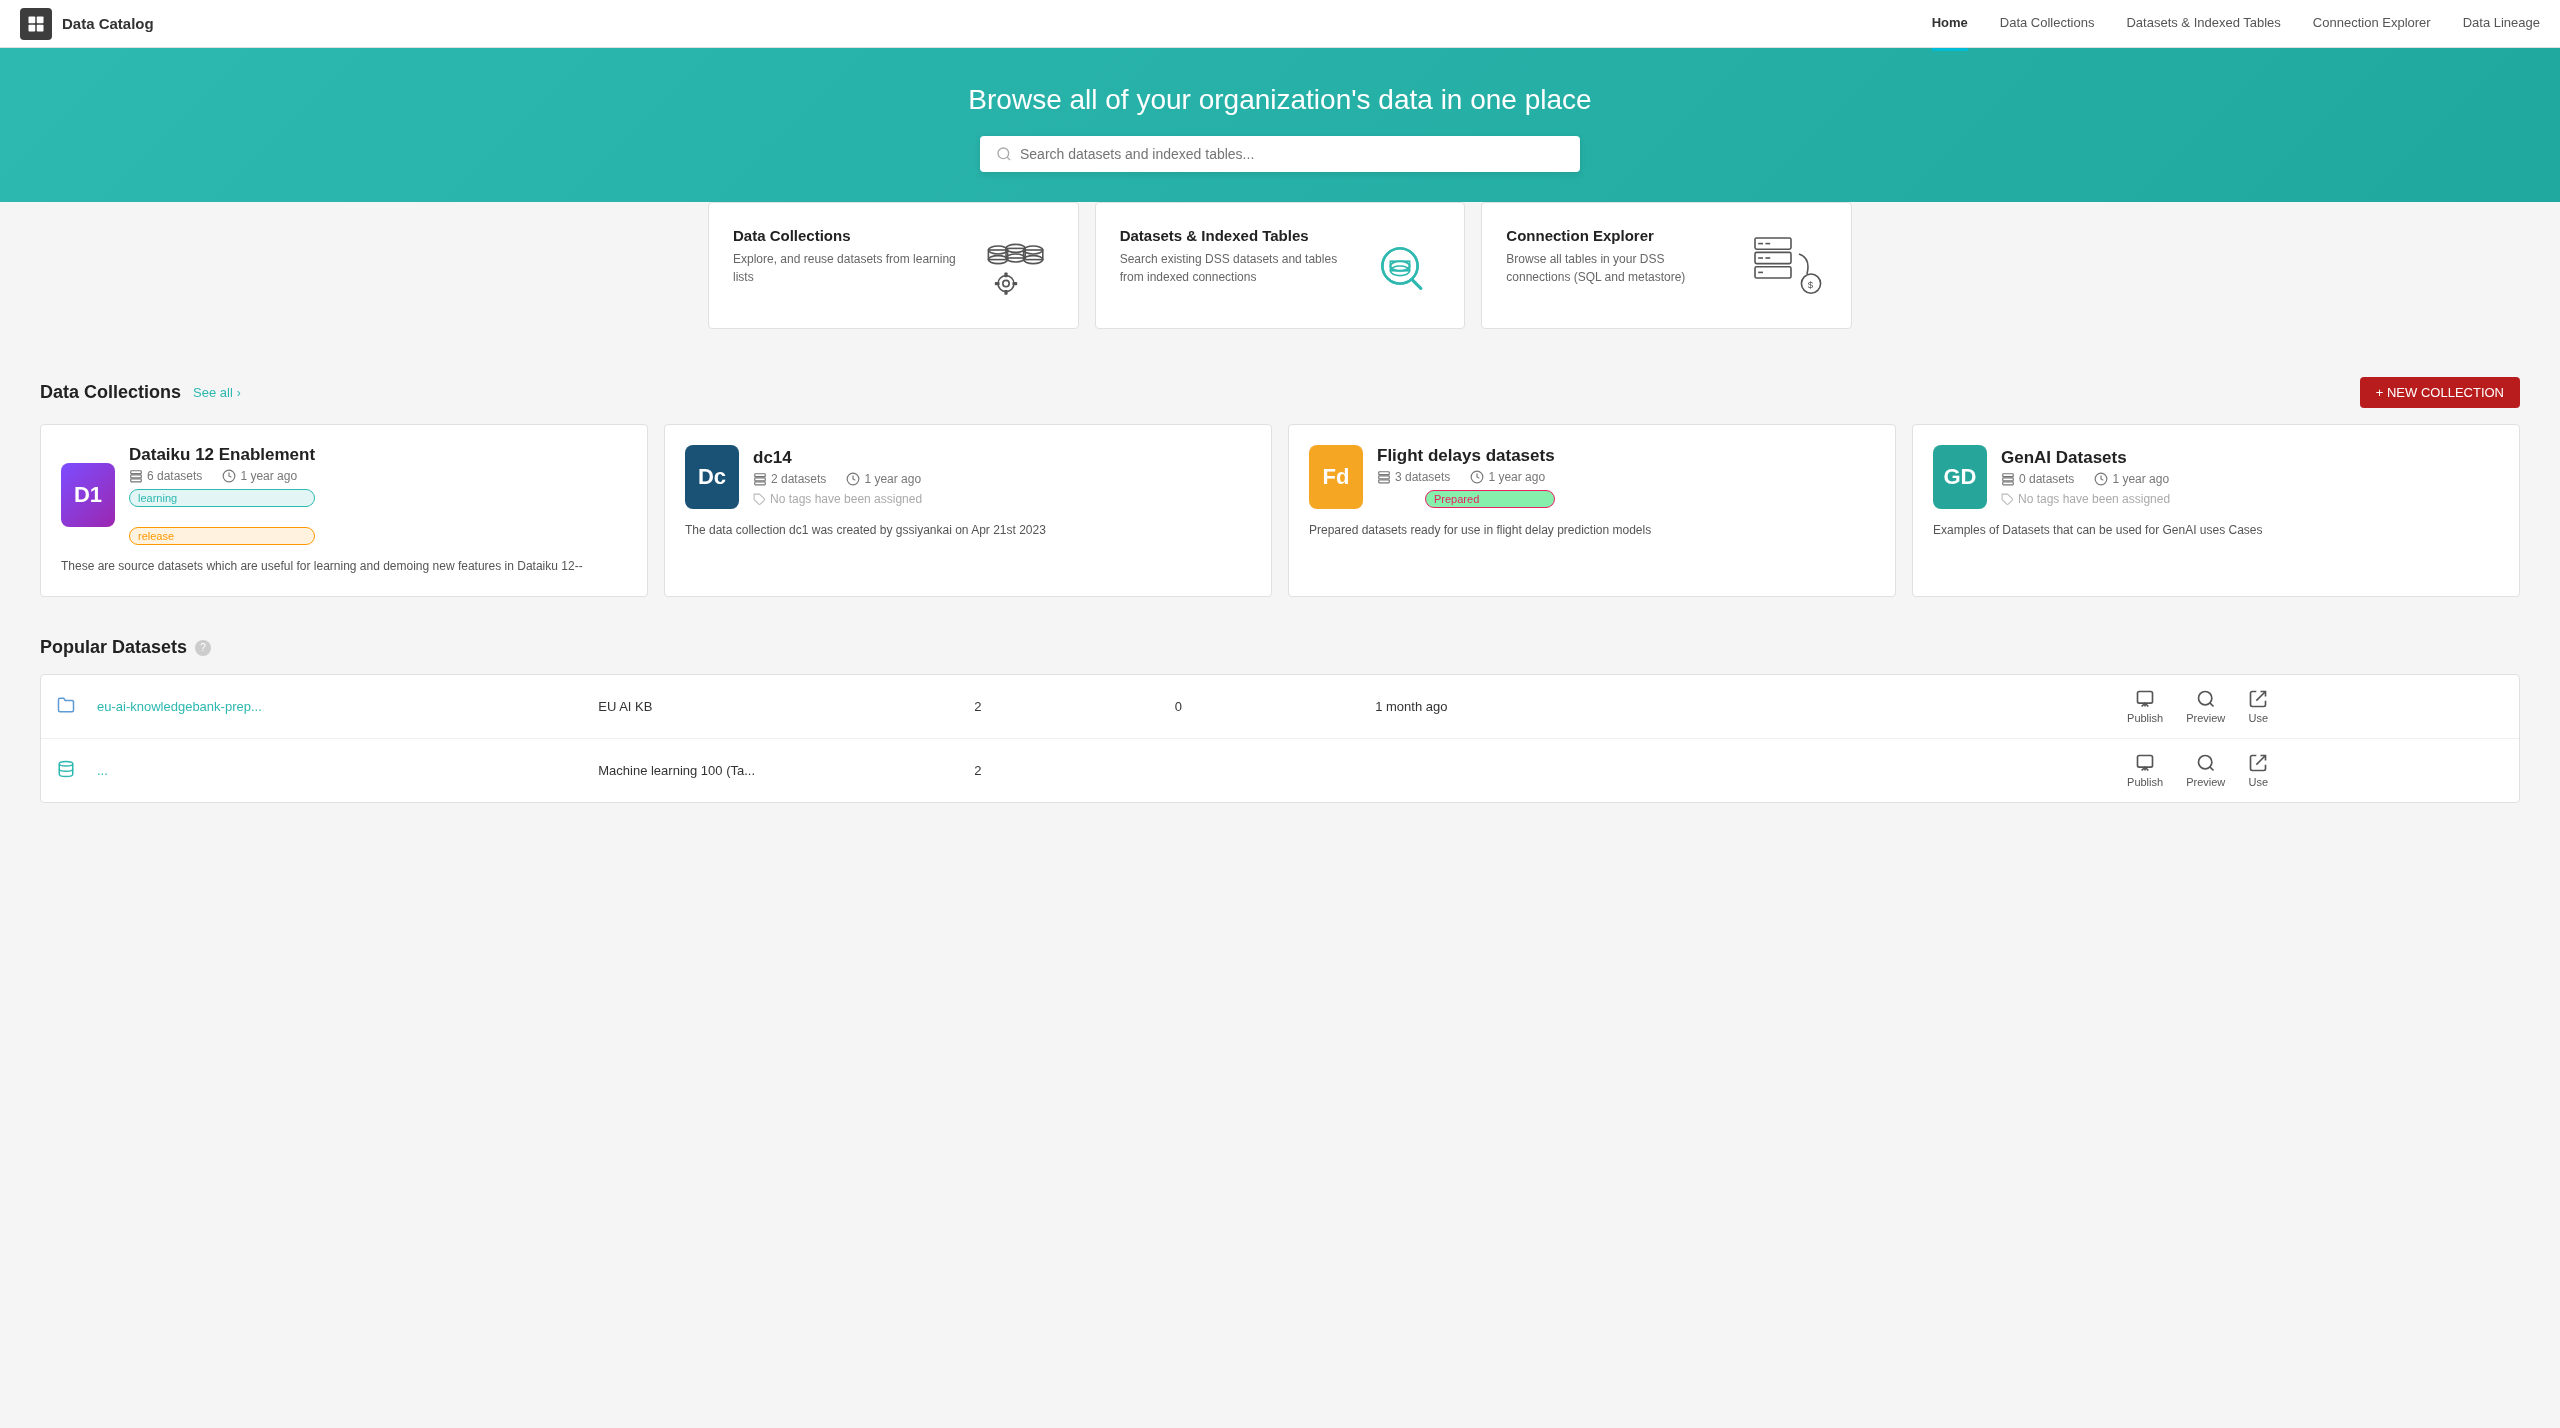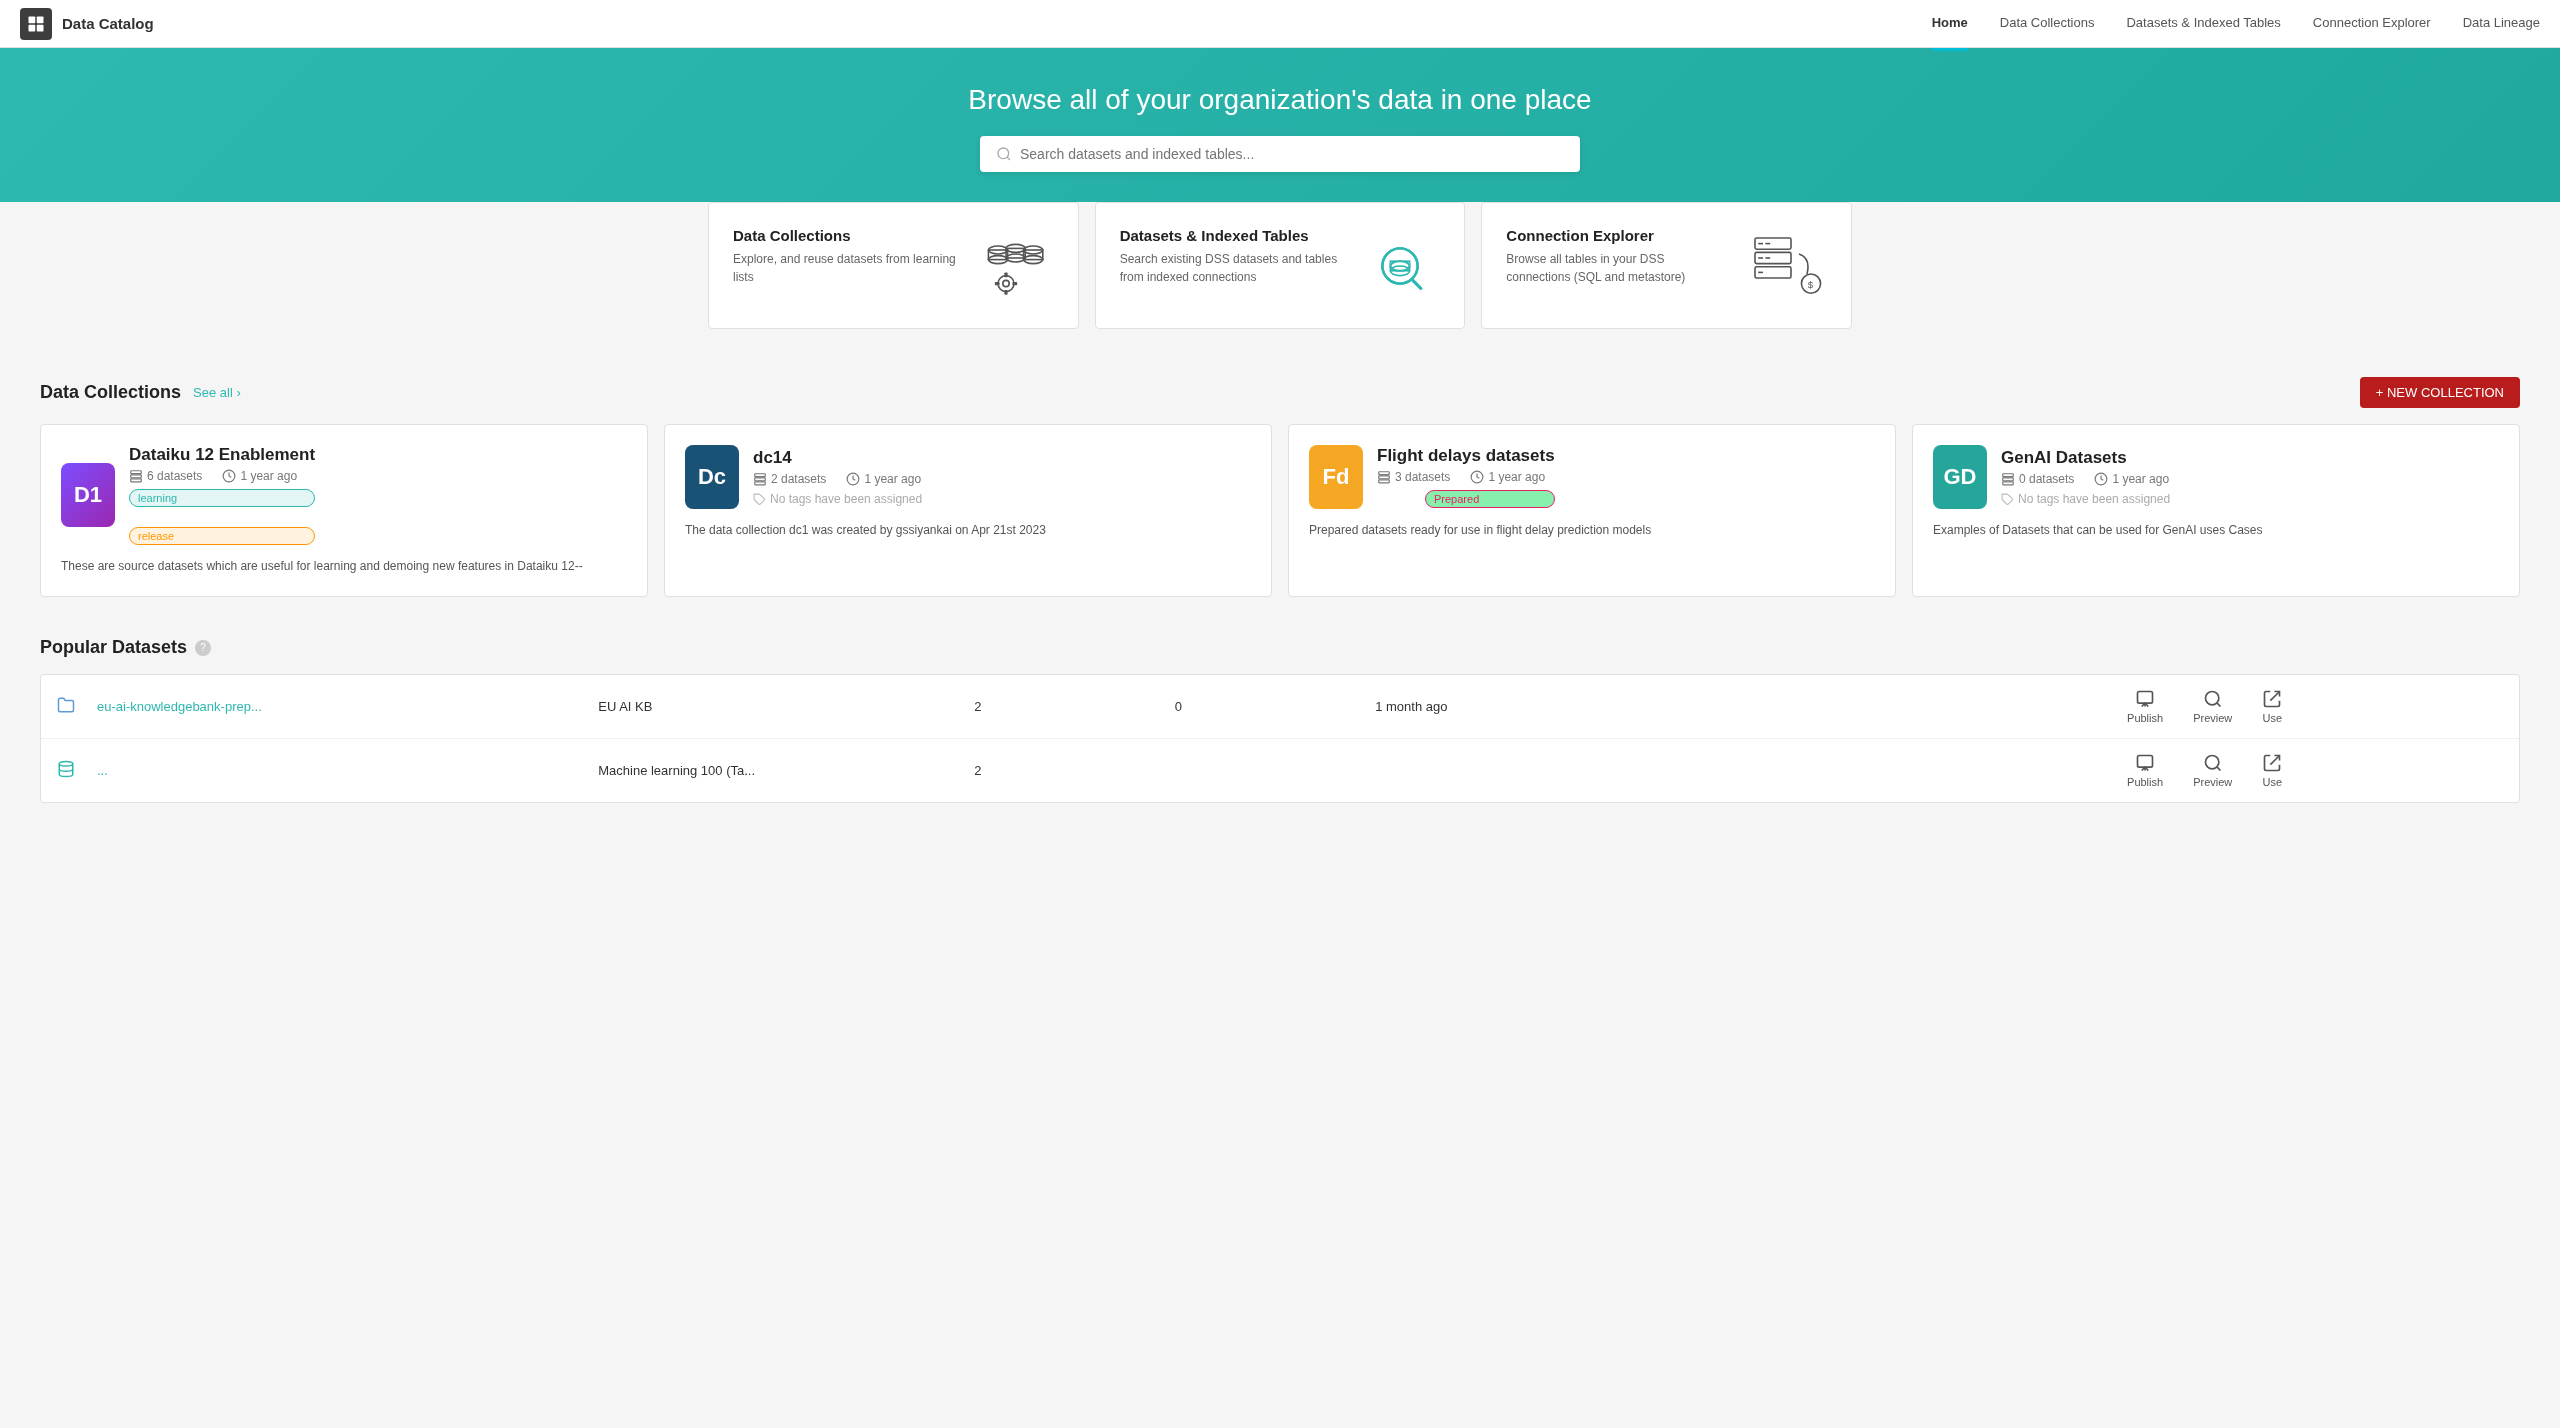--- a/index.html
+++ b/index.html
@@ -90,21 +90,21 @@
     .info-icon { width: 16px; height: 16px; background: #ccc; border-radius: 50%; display: inline-flex; align-items: center; justify-content: center; color: #fff; font-size: 10px; cursor: pointer; }
 
     .datasets-table { background: #fff; border: 1px solid #e0e0e0; border-radius: 4px; overflow: hidden; }
     .table-header { display: grid; grid-template-columns: 40px 2fr 1.5fr 0.8fr 0.8fr 1fr 2fr 1.5fr; padding: 12px 16px; background: #fafafa; border-bottom: 1px solid #e0e0e0; }
     .table-header-cell { font-size: 12px; font-weight: 600; color: #555; }
     .table-row { display: grid; grid-template-columns: 40px 2fr 1.5fr 0.8fr 0.8fr 1fr 2fr 1.5fr; padding: 14px 16px; border-bottom: 1px solid #f0f0f0; align-items: center; }
     .table-row:last-child { border-bottom: none; }
     .table-cell { font-size: 13px; color: #333; }
     .dataset-name { color: #2db8b0; cursor: pointer; white-space: nowrap; overflow: hidden; text-overflow: ellipsis; }
 
-    .actions-cell { display: flex; gap: 30px; }
+    .actions-cell { display: flex; gap: 23px; }
     .action-btn { display: flex; flex-direction: column; align-items: center; gap: 3px; cursor: pointer; color: #555; font-size: 11px; }
     .action-btn svg { width: 20px; height: 20px; }
 
     
     .chevron-right { font-size: 12px; }
   </style>
 </head>
 <body>
 
 <nav class="top-nav">

